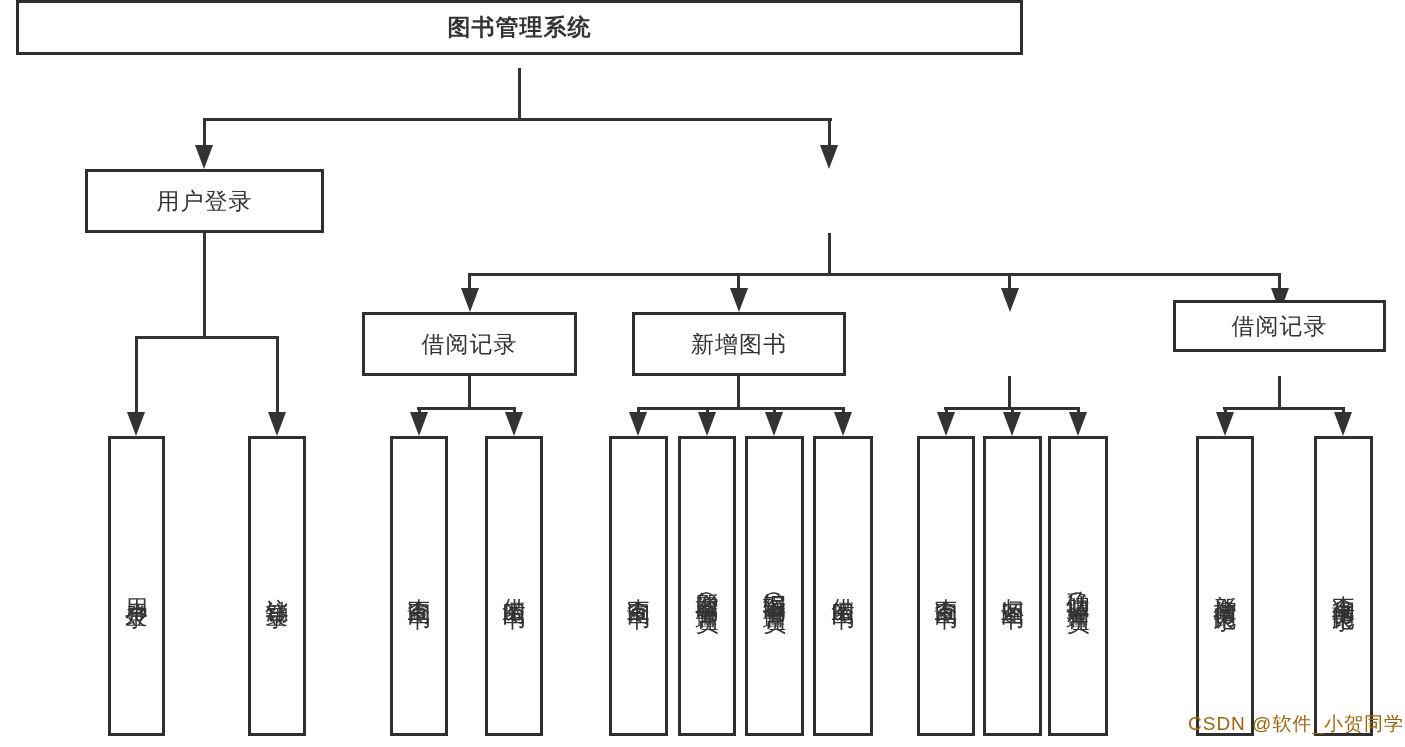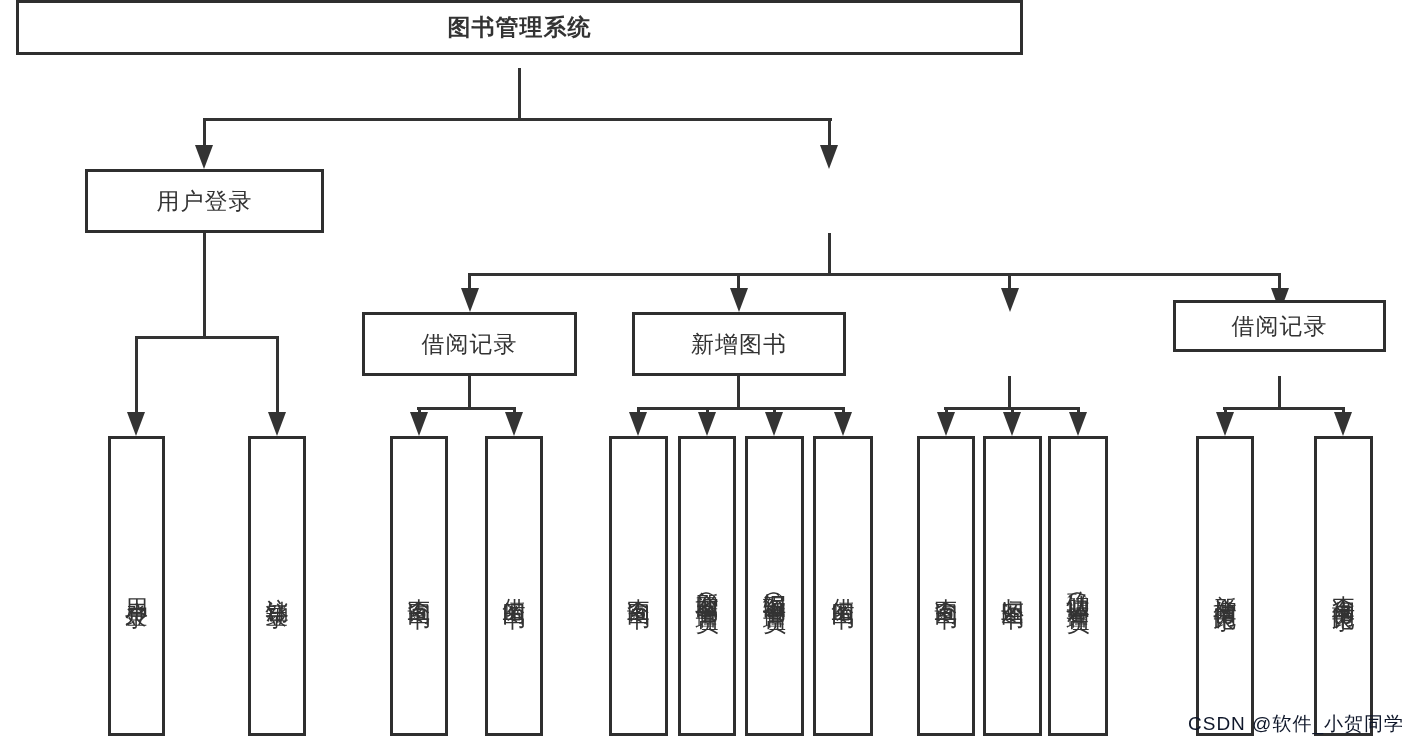--- a/index.html
+++ b/index.html
@@ -56,21 +56,21 @@
     width: 0; height: 0;
     border-left: 9px solid transparent;
     border-right: 9px solid transparent;
     border-top: 24px solid #333333;
   }
   .watermark {
     position: absolute;
     left: 1188px;
     top: 711px;
     font-size: 19px;
-    color: #0f172a;
+    color: #a16207;
     letter-spacing: 1px;
     white-space: nowrap;
     z-index: 10;
   }
 </style>
 </head>
 <body>
 
 <div id="stage">
 

